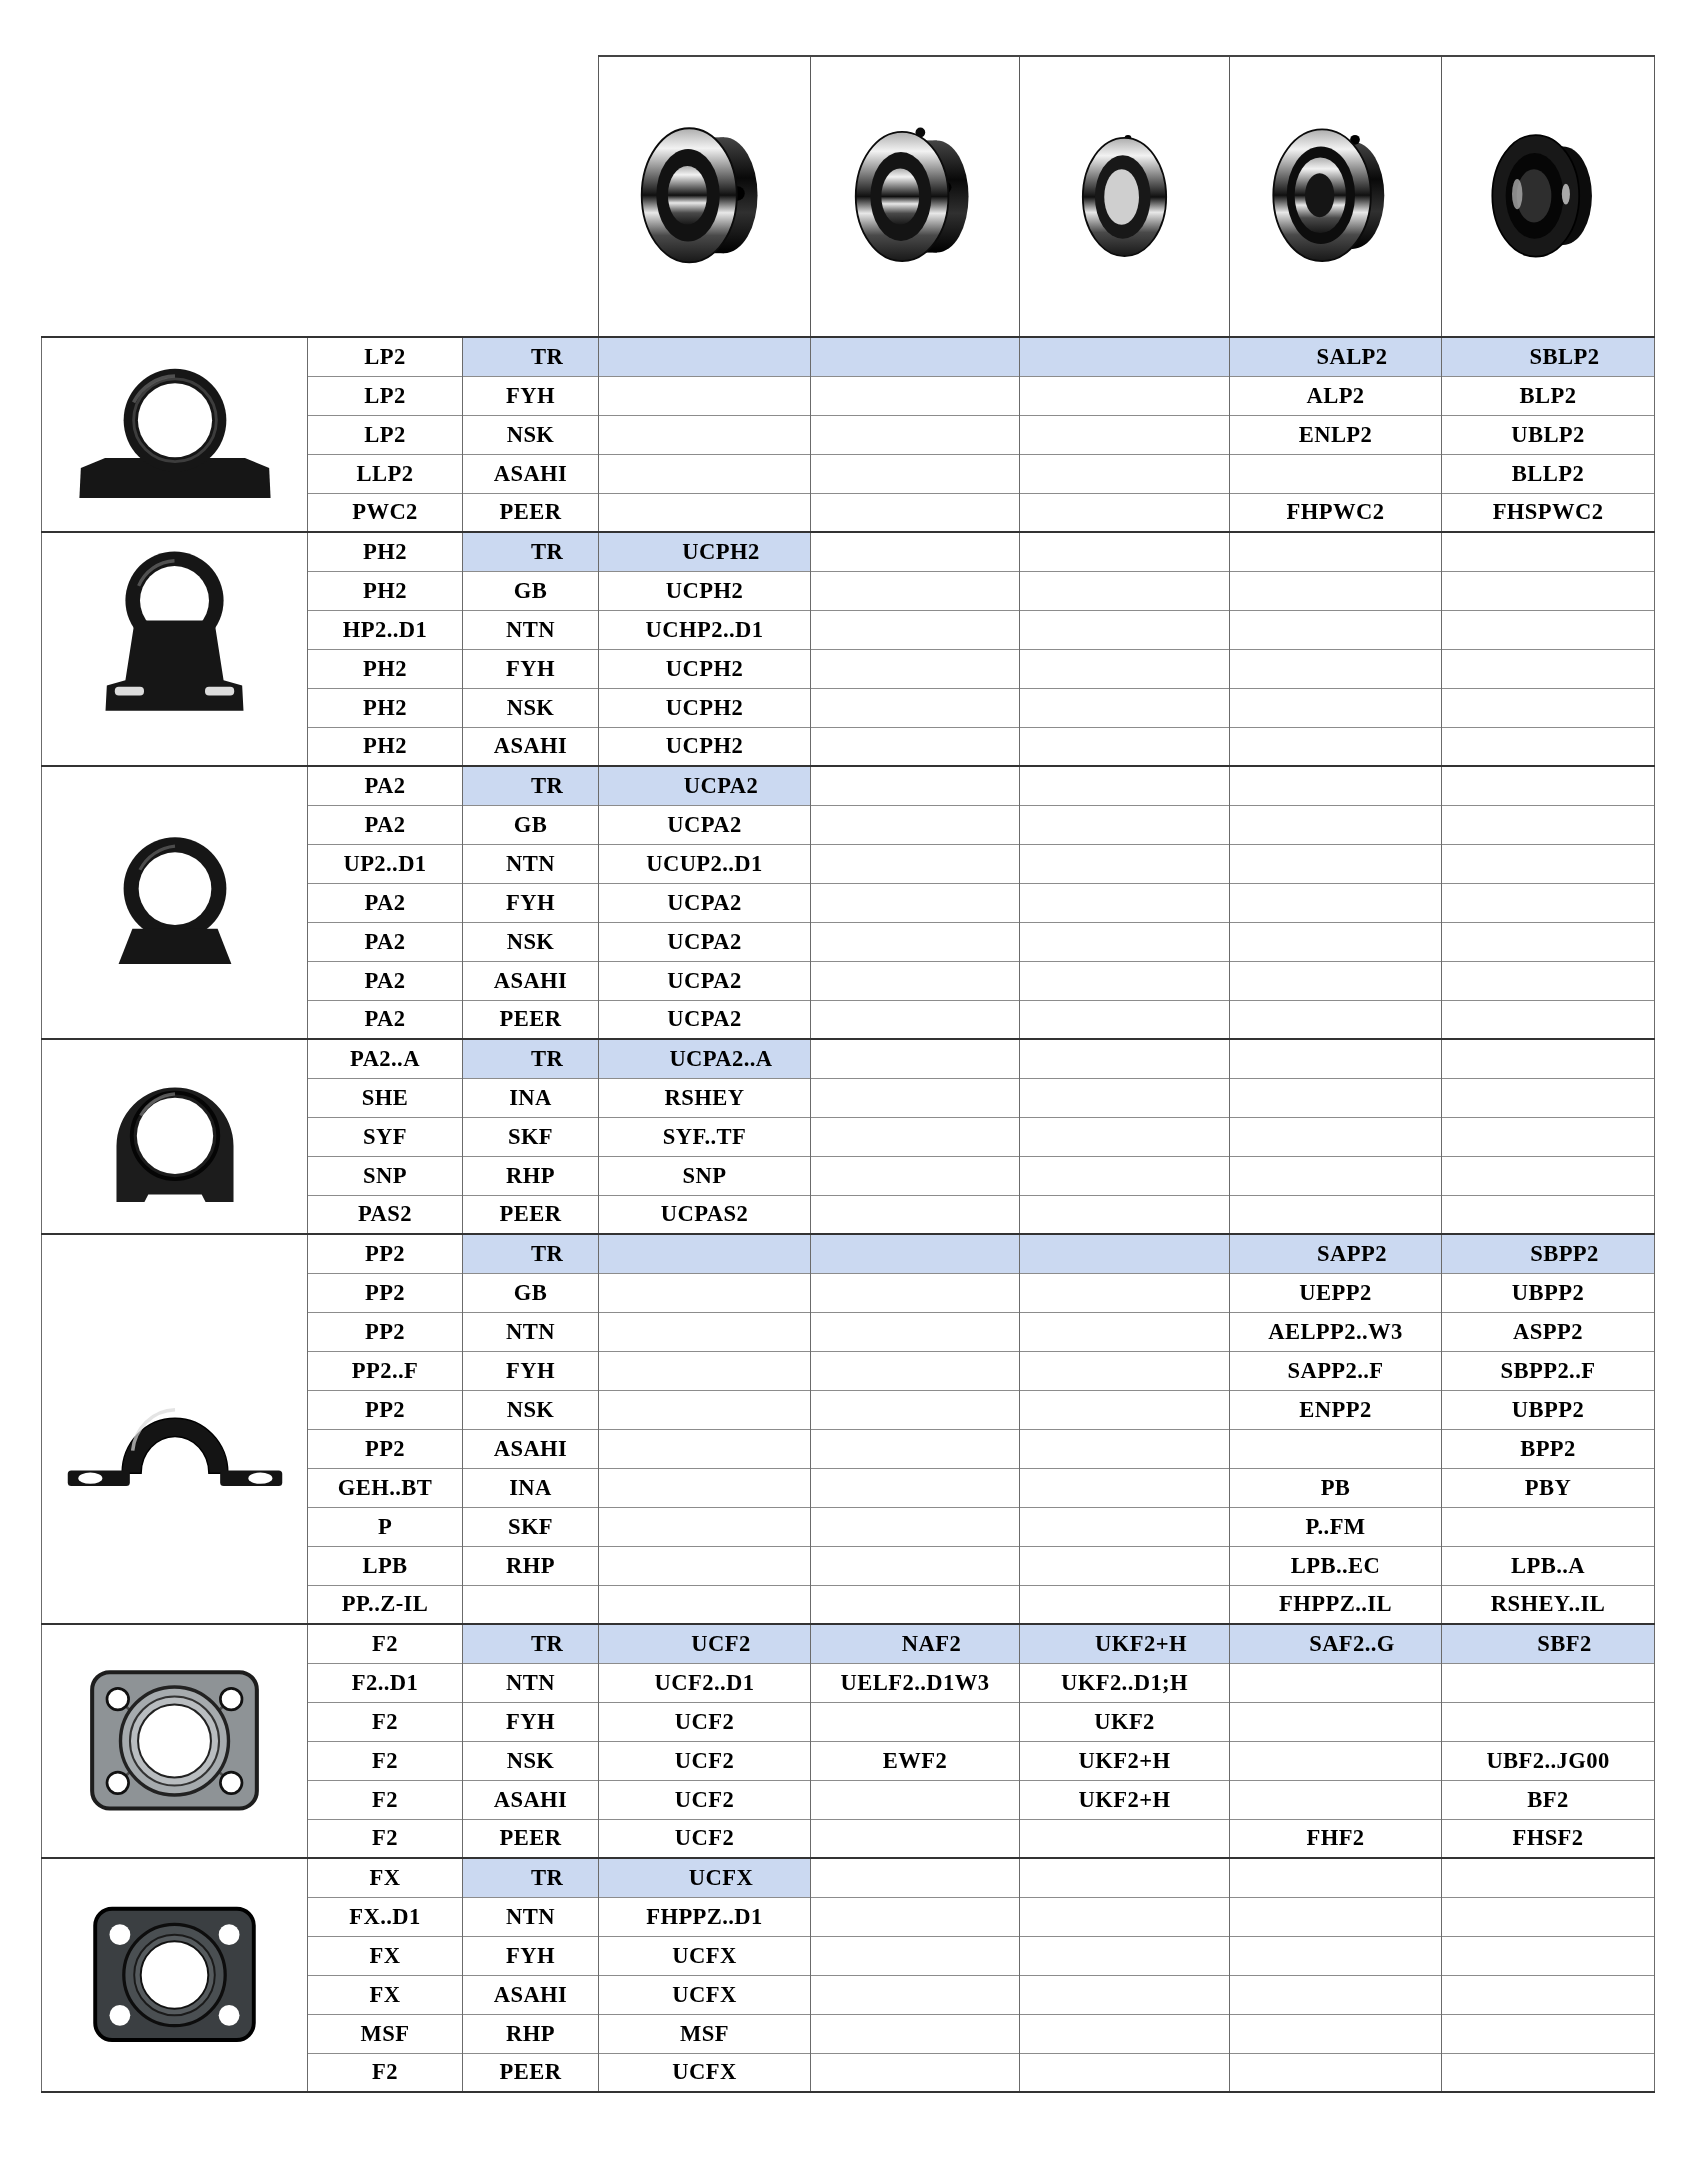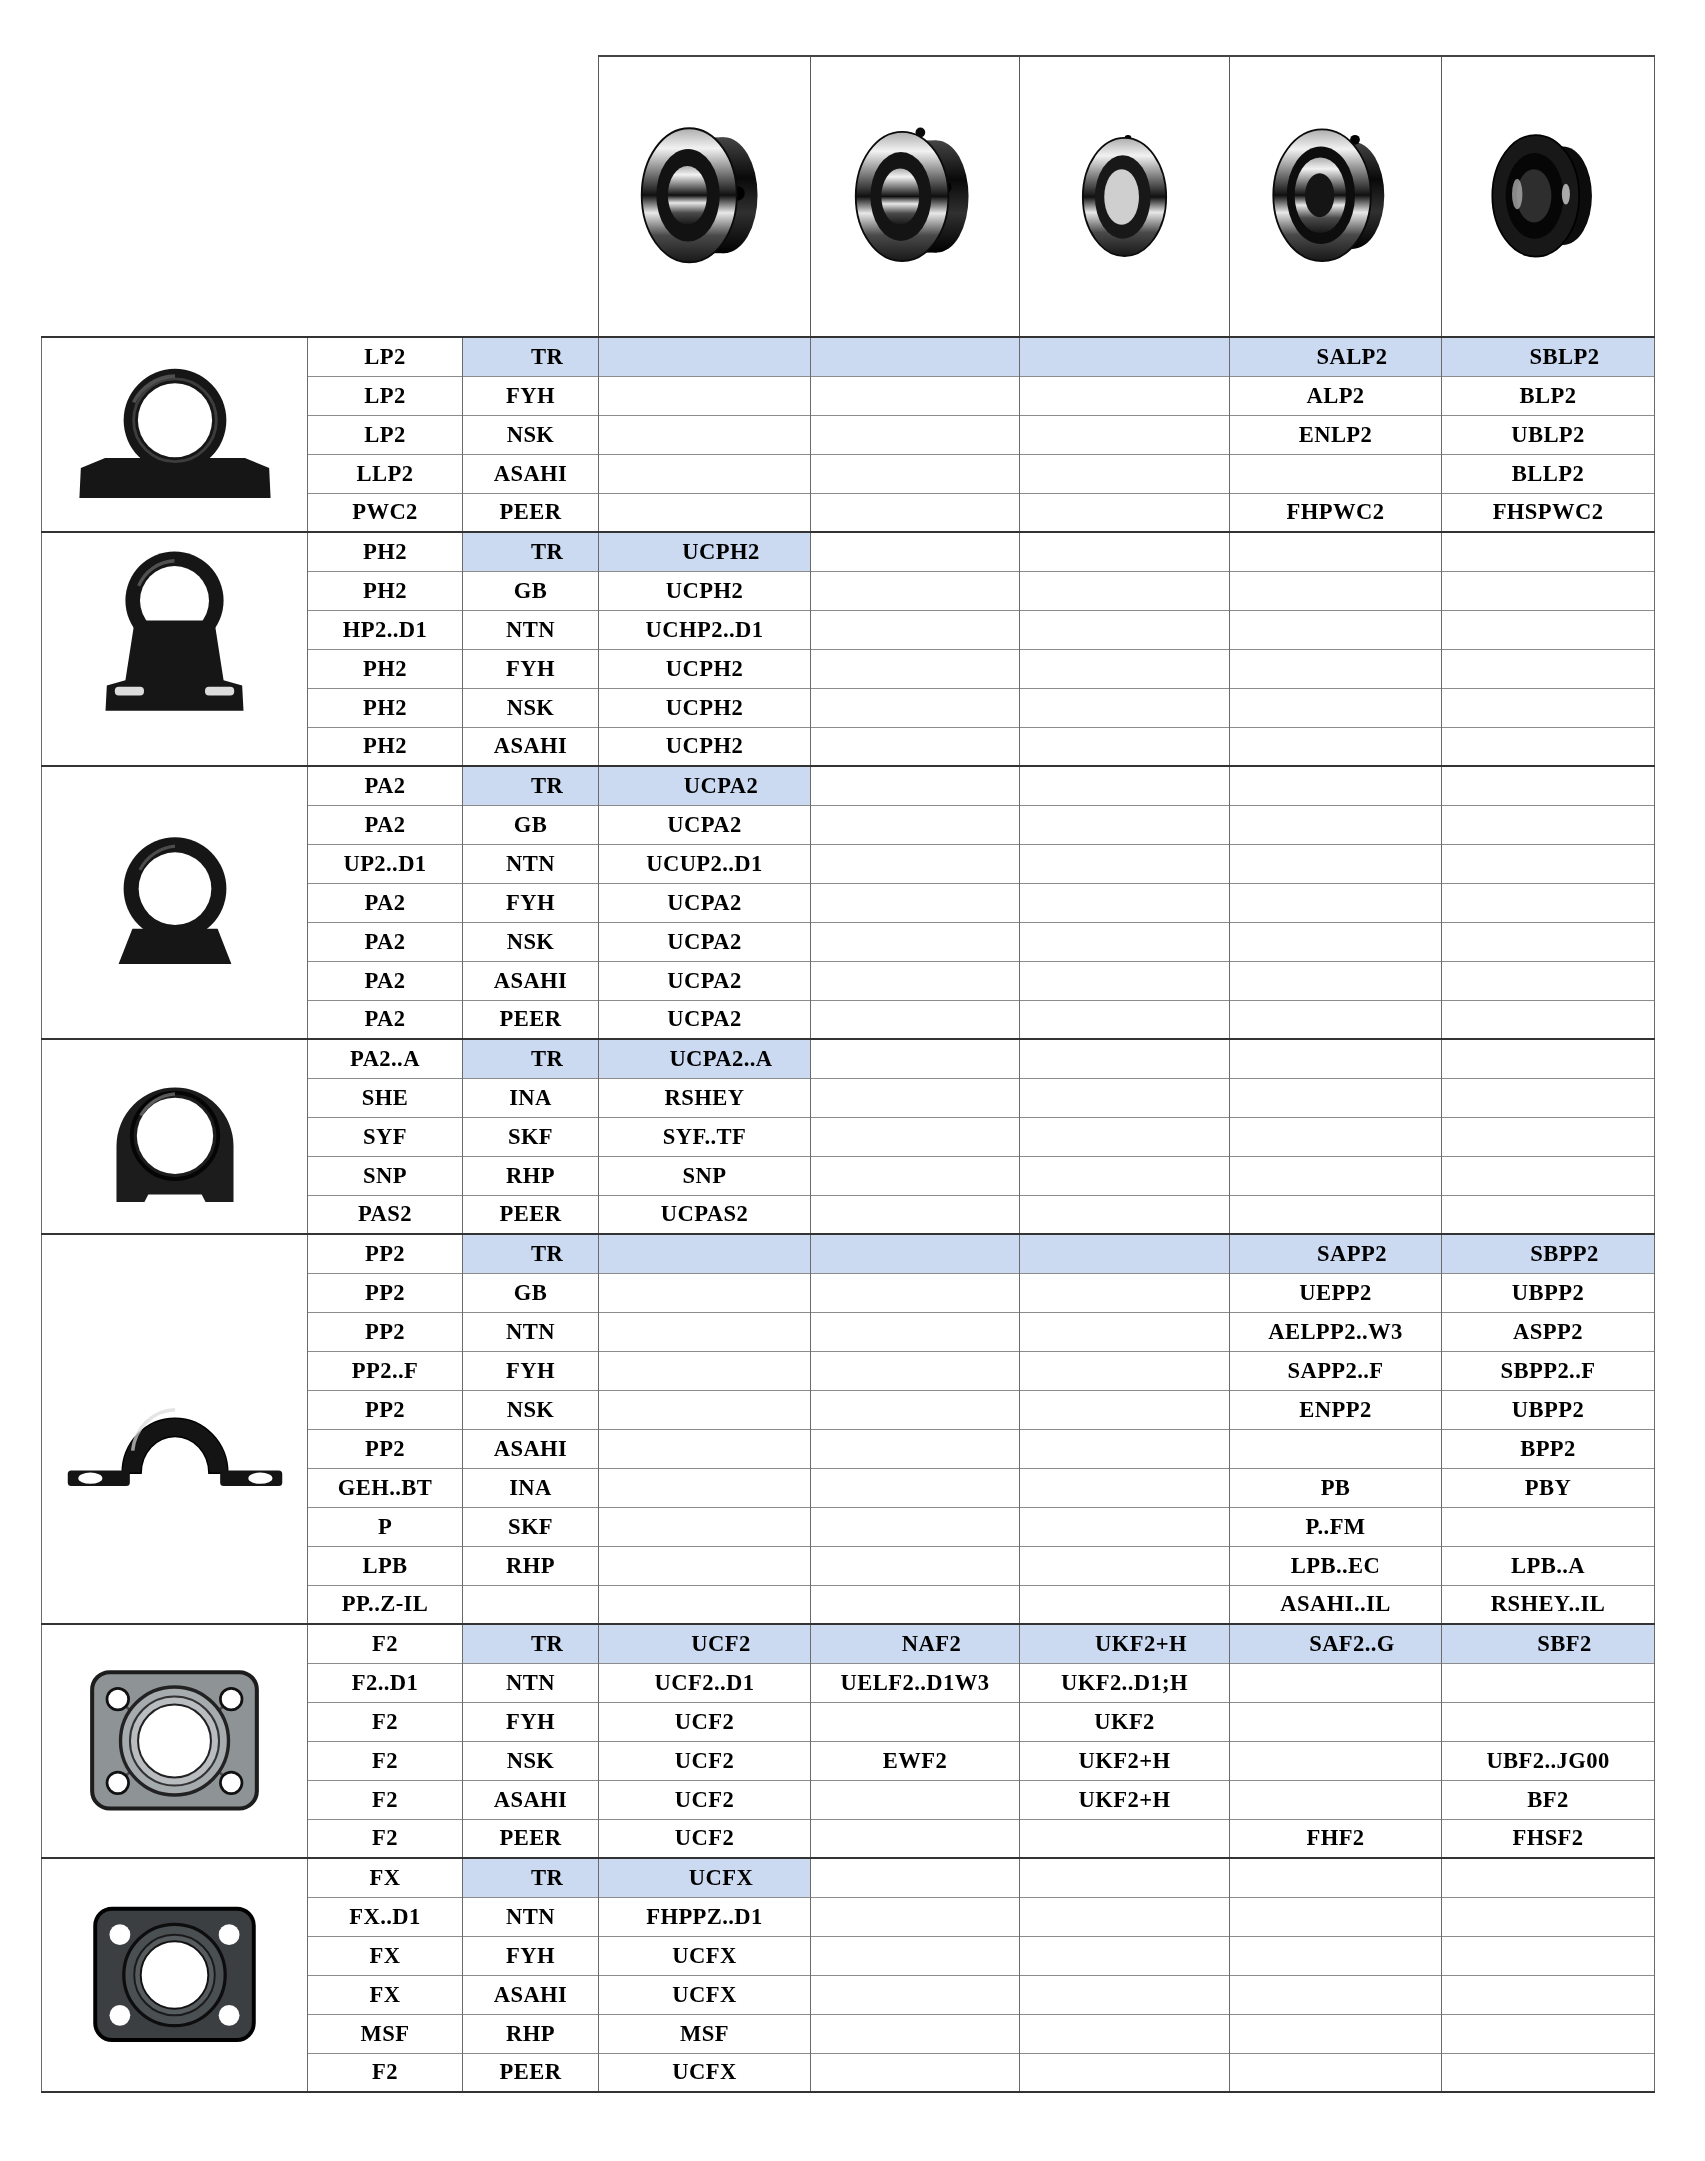--- a/index.html
+++ b/index.html
@@ -493,21 +493,21 @@
           <td></td>
           <td>LPB..EC</td>
           <td class="lastcol">LPB..A</td>
         </tr>
         <tr class="datarow">
           <td>PP..Z-IL</td>
           <td></td>
           <td></td>
           <td></td>
           <td></td>
-          <td>ASAHI..IL</td>
+          <td>FHPPZ..IL</td>
           <td class="lastcol">RSHEY..IL</td>
         </tr>
         <tr class="datarow gstart">
           <td class="housing" rowspan="6"><span><svg viewBox="0 0 300 240" width="203" height="162">
                 <rect x="28" y="18" width="244" height="202" rx="26" fill="#8e9396" stroke="#1d1d1d" stroke-width="6"></rect>
                 <line x1="66" y1="58" x2="104" y2="92" stroke="#4c4c4c" stroke-width="4"></line>
                 <line x1="234" y1="58" x2="196" y2="92" stroke="#4c4c4c" stroke-width="4"></line>
                 <line x1="66" y1="182" x2="104" y2="148" stroke="#4c4c4c" stroke-width="4"></line>
                 <line x1="234" y1="182" x2="196" y2="148" stroke="#4c4c4c" stroke-width="4"></line>
                 <circle cx="150" cy="120" r="80" fill="#a6abae" stroke="#222" stroke-width="5"></circle>

